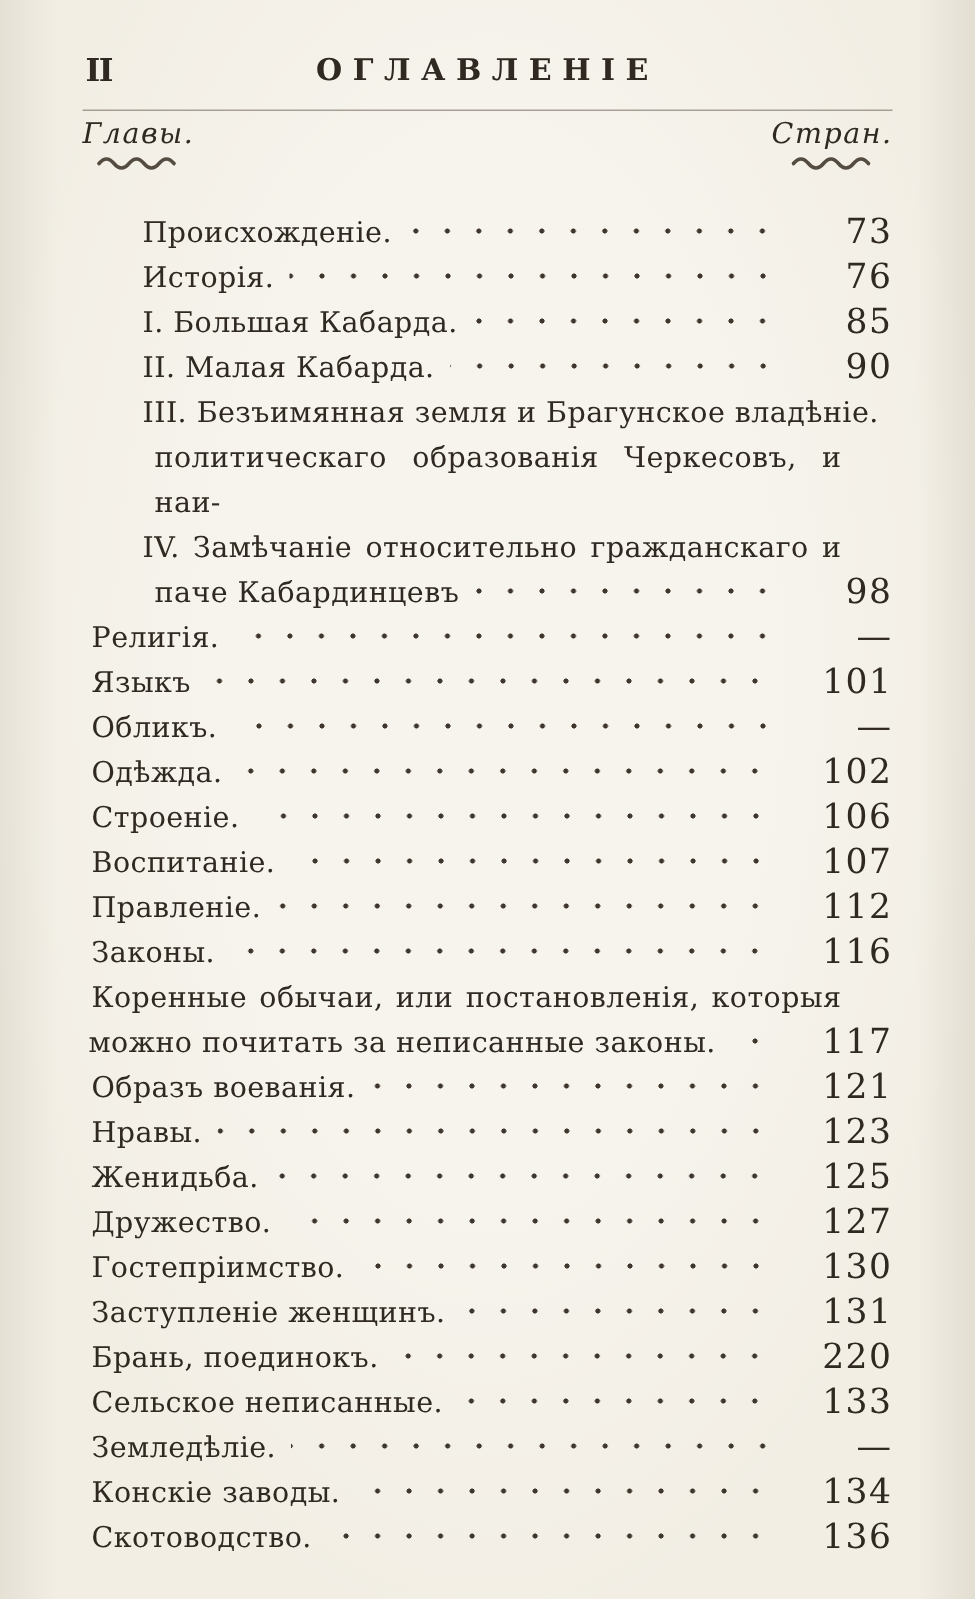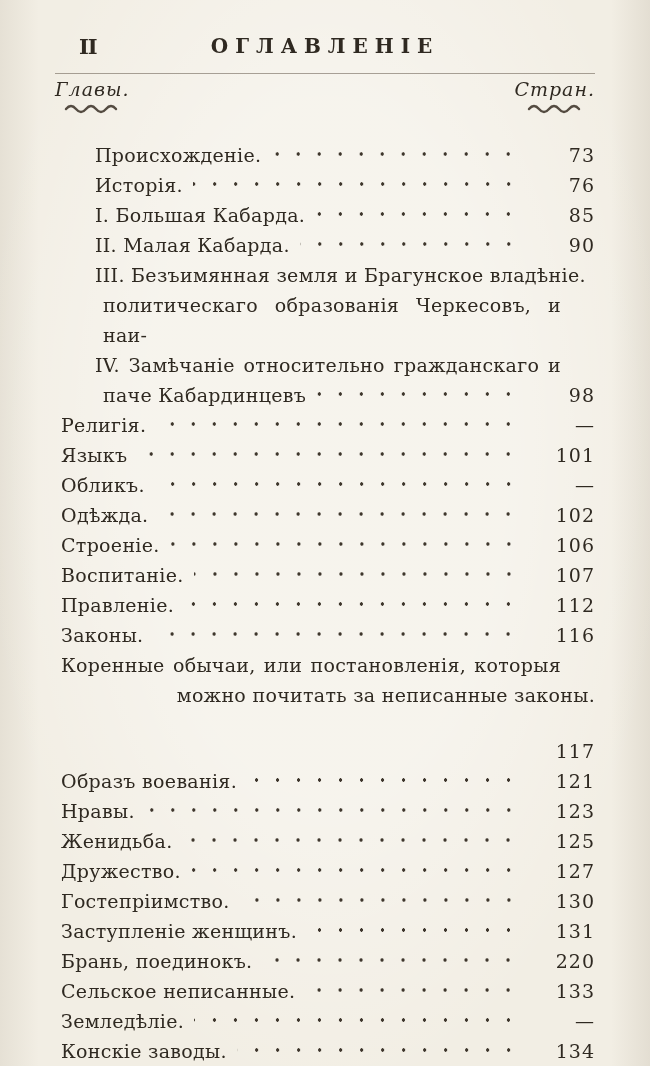--- a/index.html
+++ b/index.html
@@ -16,21 +16,21 @@
     background:
       radial-gradient(ellipse at 50% 42%, rgba(255,255,255,0.35) 40%, rgba(0,0,0,0) 75%),
       linear-gradient(90deg, rgba(120,105,80,0.10) 0%, rgba(0,0,0,0) 6%, rgba(0,0,0,0) 94%, rgba(120,105,80,0.12) 100%),
       var(--paper,#f2eee4);
     color:var(--ink,#2f2921);
   }
   
   .tophead{position:relative;height:30px;}
   .folio{
     position:absolute;left:2px;top:0;
-    font-size:21px;font-weight:bold;letter-spacing:-1px;margin-left:22px;
+    font-size:21px;font-weight:bold;letter-spacing:-1px;
   }
   .htitle{
     display:block;text-align:center;
     font-size:20px;letter-spacing:7px;font-weight:bold;
   }
   .rule{border-top:1px solid rgba(70,58,44,0.45);margin-top:9px;}
   
   .colheads{display:flex;justify-content:space-between;margin-top:4px;}
   .colhead{display:flex;flex-direction:column;align-items:center;}
   .colhead .word{font-style:italic;font-size:19px;letter-spacing:1px;}
@@ -38,21 +38,21 @@
   
   #toc{margin-top:25px;}
   .row{
     display:flex;align-items:flex-end;
     line-height:30px;font-size:19px;
     padding-left:6px;
     white-space:nowrap;
   }
   .row.lvl1{padding-left:40px;}
   .row.cont{padding-left:48px;}
-  .row.lvl0.cont{padding-left:4px;flex-direction:column;}
+  .row.lvl0.cont{padding-left:4px;}
   .row.fill{
     display:block;
     text-align:justify;
     text-align-last:justify;
     padding-right:34px;
     white-space:normal;
   }
   .label{letter-spacing:0.3px;}
   .leader{
     flex:1 1 auto;
@@ -62,21 +62,21 @@
     margin:0 8px 0 10px;
     background-image:radial-gradient(circle, rgba(52,44,34,0.95) 1.5px, rgba(0,0,0,0) 1.9px);
     background-size:21px 20px;
     background-repeat:repeat-x;
     background-position:right 2px bottom 6px;
   }
   .pageno{
     min-width:42px;
     text-align:right;
     letter-spacing:1px;
-    font-size:19px;
+    font-size:23px;
     margin-left:24px;
   }
 </style>
 </head>
 <body>
 
 <div class="page" style="--paper: #f2eee4; --ink: #2f2921;">
 
   <div class="tophead">
     <span class="folio">II</span>

